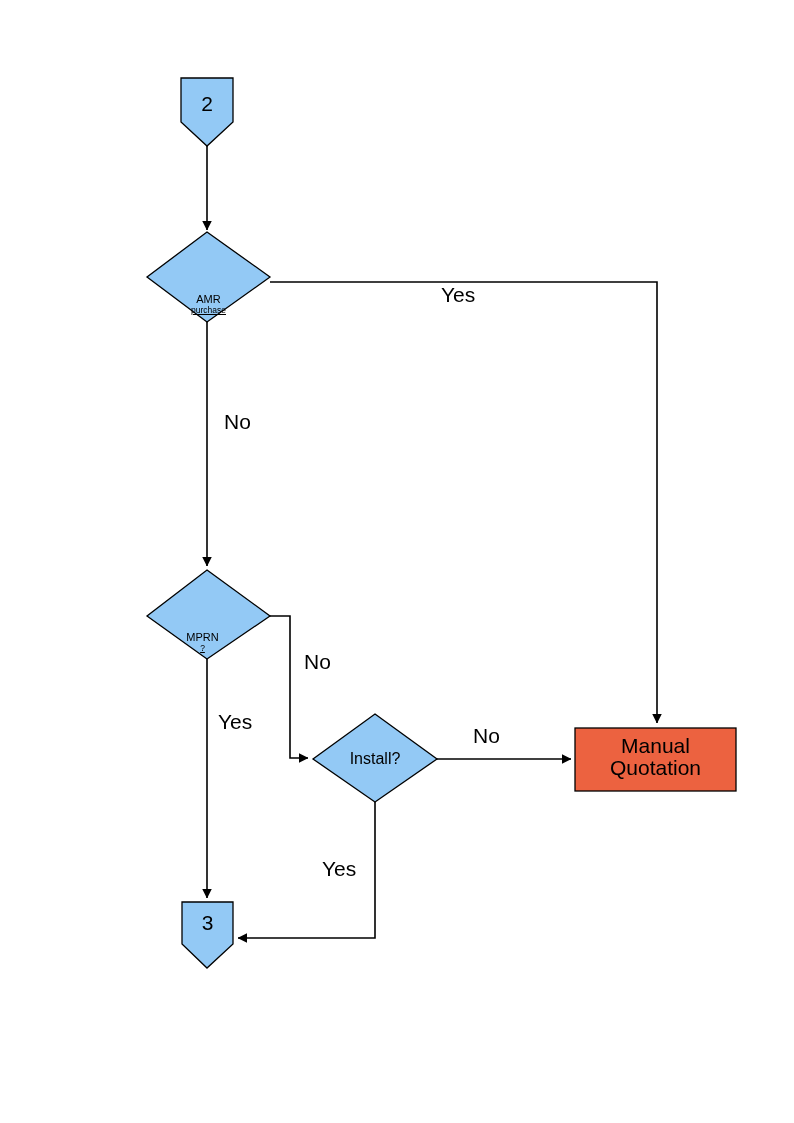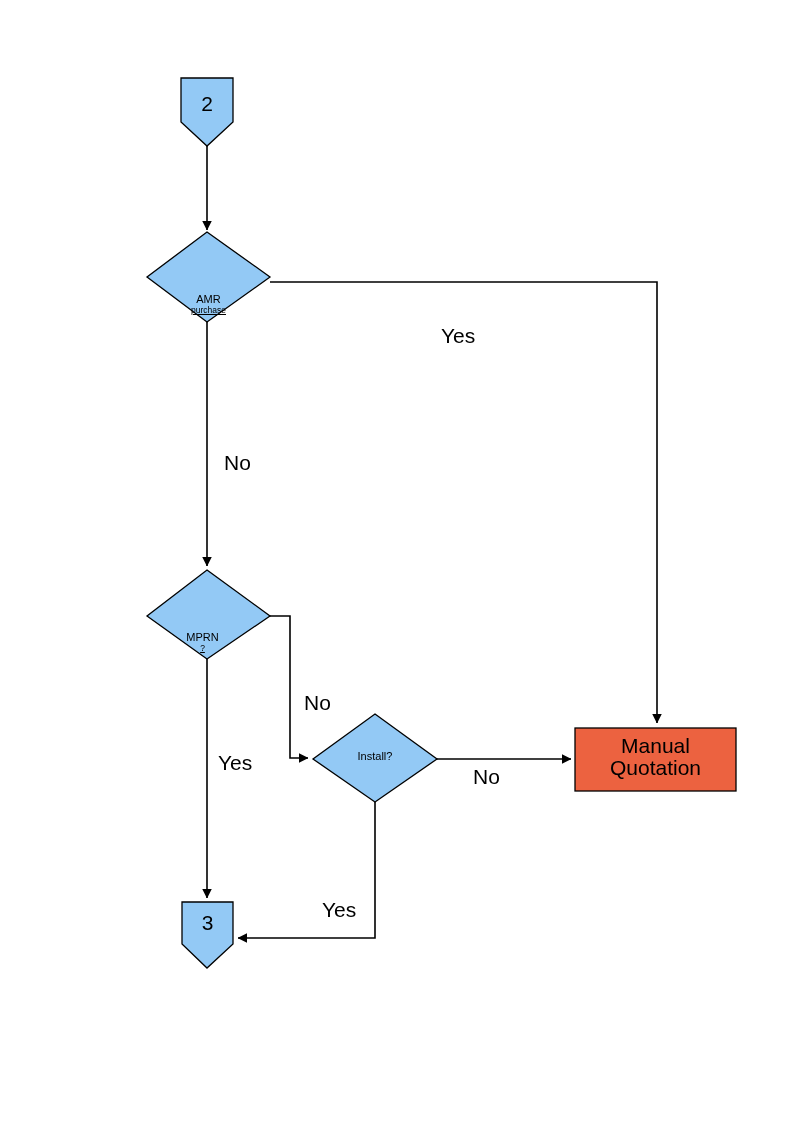--- a/index.html
+++ b/index.html
@@ -31,27 +31,26 @@
     text-align: center;
     line-height: 1.05;
     pointer-events: none;
     white-space: nowrap;
   }
   .edge-label {
     position: absolute;
     font-size: 21px;
     color: #000000;
     white-space: nowrap;
-    margin-top: 41px;
   }
   .lbl-big {
     font-size: 21px;
   }
   .lbl-med {
-    font-size: 11px;
+    font-size: 16px;
   }
   .lbl-small {
     font-size: 8.5px;
     text-decoration: underline;
   }
   .lbl-diamond-title {
     font-size: 11px;
     margin-top: 32px;
   }
 </style>

